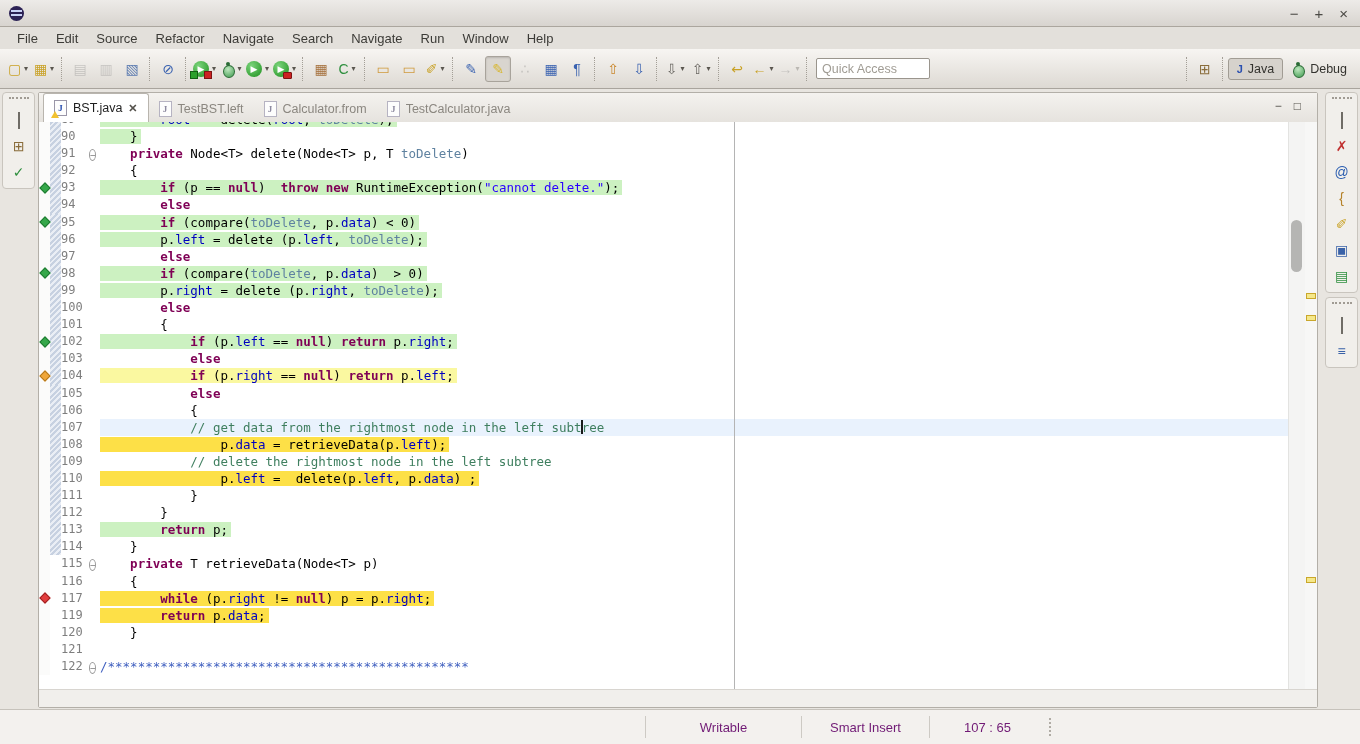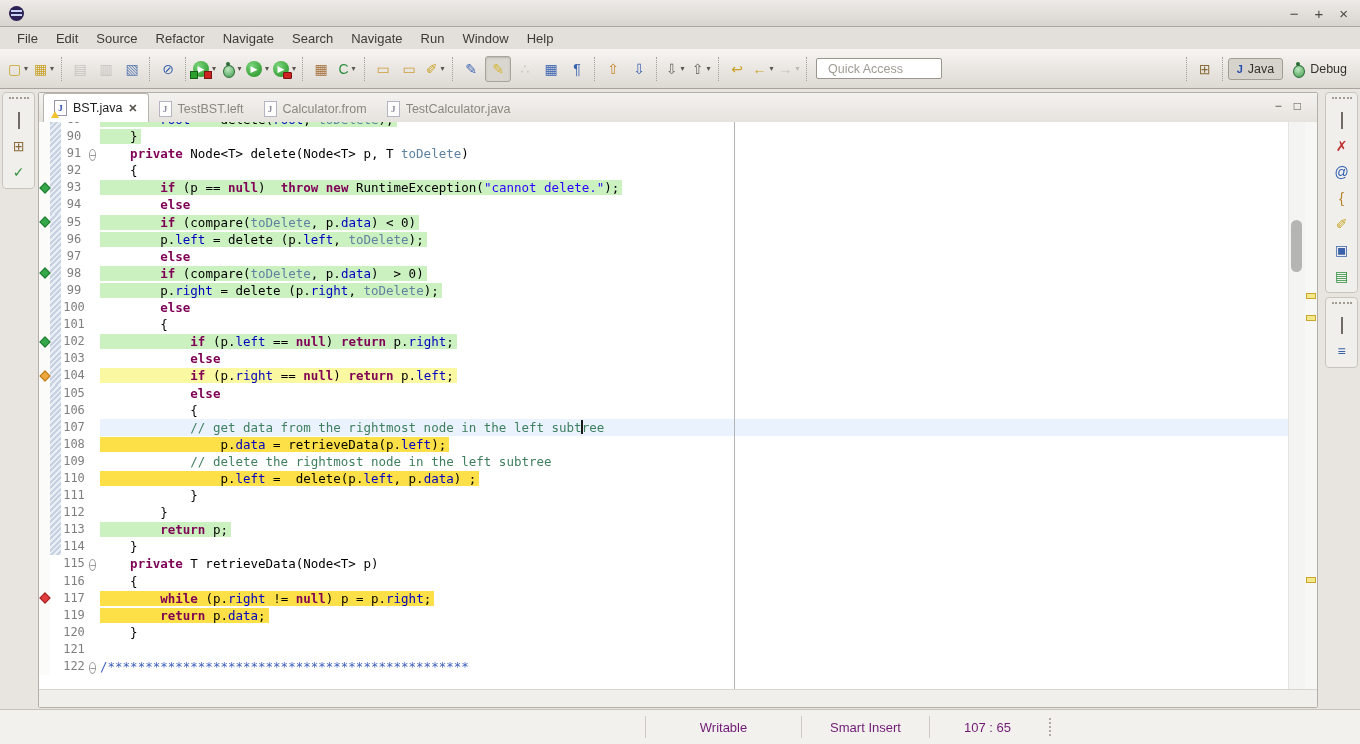--- a/index.html
+++ b/index.html
@@ -26,21 +26,21 @@
   .tsep{width:1px;height:24px;border-left:1px dotted #a39e96;margin:0 4px}
   .circle{width:16px;height:16px;border-radius:50%;background:radial-gradient(circle at 35% 30%,#7bd47b,#1d8f1d);
     color:#fff;font-size:9px;display:flex;align-items:center;justify-content:center;position:relative}
   .circle.coverage:after{content:"";position:absolute;right:-3px;bottom:-2px;width:6px;height:6px;background:#cc2222;border:1px solid #7d1414}
   .circle.coverage:before{content:"";position:absolute;left:-3px;bottom:-2px;width:6px;height:6px;background:#2ca02c;border:1px solid #156015}
   .circle.ext:after{content:"";position:absolute;right:-3px;bottom:-2px;width:7px;height:5px;background:#cc2222;border:1px solid #7d1414;border-radius:1px}
   .bug{width:14px;height:16px;position:relative}
   .bug:before{content:"";position:absolute;left:2px;top:4px;width:10px;height:11px;border-radius:50%;
     background:radial-gradient(circle at 40% 30%,#bfe8bf,#3f9a4f);border:1px solid #2b6b36}
   .bug:after{content:"";position:absolute;left:5px;top:1px;width:4px;height:4px;border-radius:50%;background:#2b6b36}
-  .qa-input{width:102px;height:19px;border:1px solid #9a958d;border-radius:2px;font-size:12.5px;padding:0 11px;
+  .qa-input{width:102px;height:19px;border:1px solid #9a958d;border-radius:2px;font-size:12.5px;padding:0 5px;
     font-family:"Liberation Sans",sans-serif;color:#8b5cf6;background:#fff;margin:0 4px}
   .qa-input::placeholder{color:#a09c94}
   .right-cluster{margin-left:auto;display:flex;align-items:center}
   .persp{display:flex;align-items:center;gap:5px;padding:3px 8px;border-radius:3px;font-size:12.5px;color:#33322e}
   .persp.active{background:#d6d2cc;border:1px solid #a19c94}
   .persp-ic{font-weight:bold;font-size:11px}
   
   .main{position:absolute;top:88px;left:0;right:0;bottom:34px}
   .trim{position:absolute;top:0;bottom:0;width:37px}
   .trim.left{left:0}.trim.right{right:0}
@@ -64,21 +64,21 @@
     border-right:4px solid transparent;border-bottom:7px solid #f2c230}
   .tab-close{font-size:11px;color:#55524c;font-weight:bold}
   .tab-ctrl{position:absolute;right:16px;top:6px;display:flex;gap:12px;color:#55524c;font-size:12px}
   
   .code-wrap{position:absolute;top:29px;left:0;right:28px;height:569px;overflow:hidden;background:#fff}
   .rows{margin-top:-11px}
   .row{display:flex;height:17.1px;line-height:17.1px;font-family:"DejaVu Sans Mono",monospace;font-size:12.5px}
   .gm{width:11px;display:flex;align-items:center;justify-content:center;background:#fbfbfa}
   .gr{width:11px}
   .gr.inrange{background:repeating-linear-gradient(135deg,#c7d1e1 0 2px,#eaeef5 2px 4px)}
-  .gn{width:26px;text-align:center;color:#7e7e7e;font-size:12px;padding-right:1px}
+  .gn{width:26px;text-align:left;color:#7e7e7e;font-size:12px;padding-right:1px}
   .gf{width:12px;position:relative}
   .fold{width:9px;height:9px;border:1px solid #9a9a9a;border-radius:50%;color:#777;font-size:9px;line-height:7px;
     text-align:center;background:#fff;margin:4px 0 0 1px;box-sizing:border-box}
   .gt{flex:1;white-space:pre;color:#000}
   .row.cur .gt{background:#e9f2fd}
   .cov{padding-right:3px}
   .cov.g{background:#ccf1c1}.cov.y{background:#faf8a0}.cov.r{background:#fde047}
   .k{color:#7f0055;font-weight:bold}.f{color:#0000c0}.p{color:#5f82a0}.s{color:#2a00ff}.c{color:#3f7f5f}.j{color:#3f5fbf}
   .dm{width:8px;height:8px;transform:rotate(45deg);border:1px solid;box-sizing:border-box}
   .dm.green{background:#35a849;border-color:#1e7a30}

